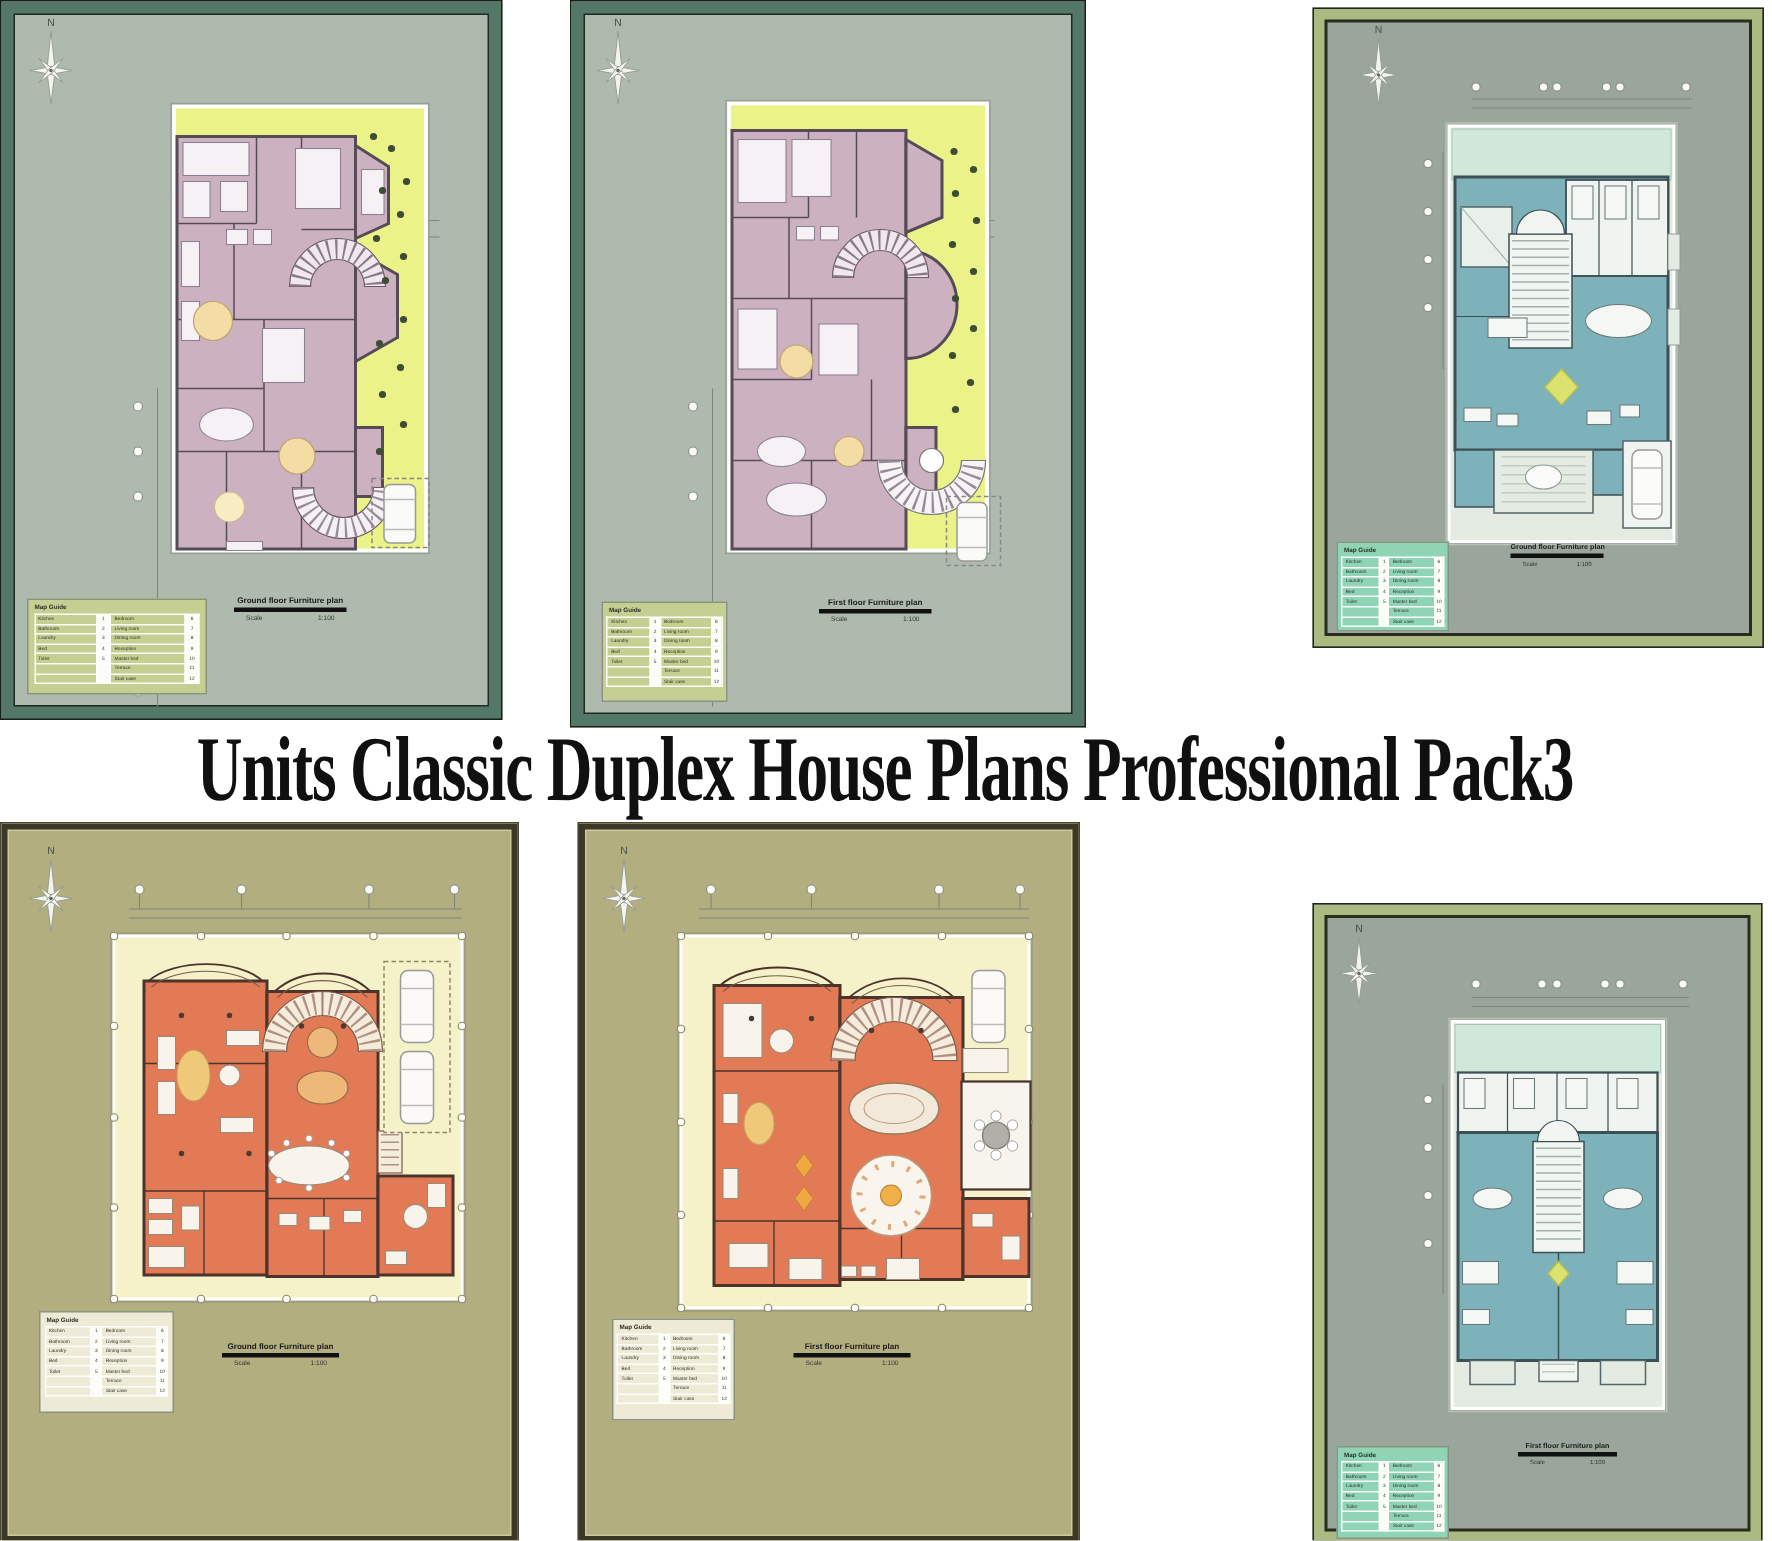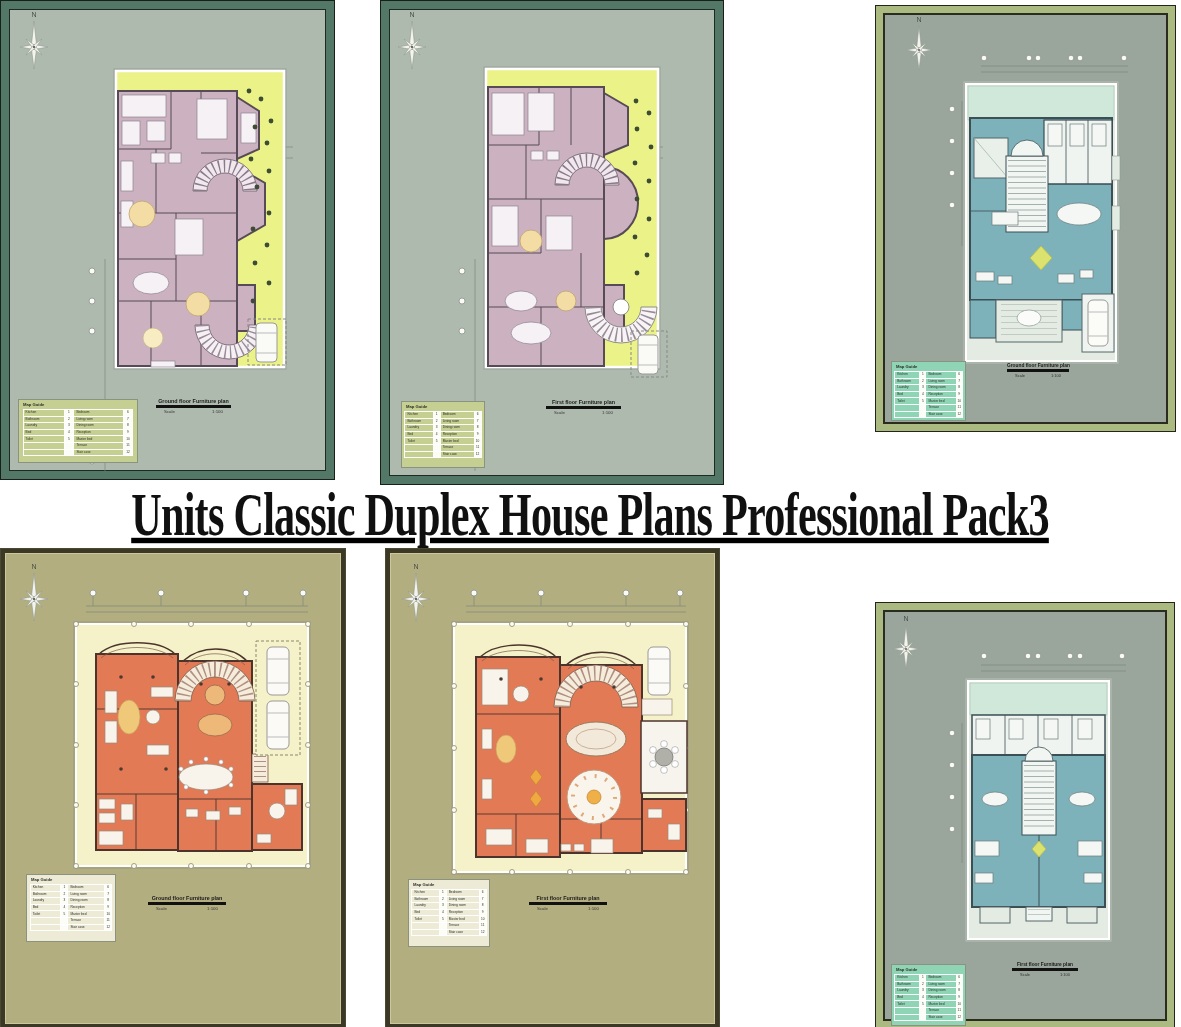--- a/index.html
+++ b/index.html
@@ -1,20 +1,20 @@
 <!DOCTYPE html>
 <html><head>
 <meta charset="utf-8">
 <style>
   html,body{margin:0;padding:0;background:#fff;}
   #stage{position:relative;width:1181px;height:1027px;background:#ffffff;overflow:hidden;
          font-family:"Liberation Sans",sans-serif;}
   
   .title-band{position:absolute;left:0;top:476px;width:1181px;height:74px;background:#ffffff;
-              display:flex;align-items:center;justify-content:center;z-index:0;text-decoration:underline;}
+              display:flex;align-items:center;justify-content:center;z-index:0;}
   .title-text{font-family:"Liberation Serif",serif;font-weight:bold;font-size:57px;color:#101010;
               white-space:nowrap;transform:scaleX(.74) scaleY(1.08);letter-spacing:-1px;}
   
   .sheet{position:absolute;z-index:1;}
   .s-green{background:#afbaaf;border:1px solid #17211a;
            box-shadow:inset 0 0 0 8px #547868, inset 0 0 0 9px #1c2a22;}
   .s-oliveframe{background:#9aa59b;border:1px solid #23251c;
            box-shadow:inset 0 0 0 7px #aaba81, inset 0 0 0 9px #2a2c20;}
   .s-khaki{background:#b3ae80;border:1px solid #4a4732;
            box-shadow:inset 0 0 0 4px #3b3926, inset 0 0 0 5px #cdc79c;}

